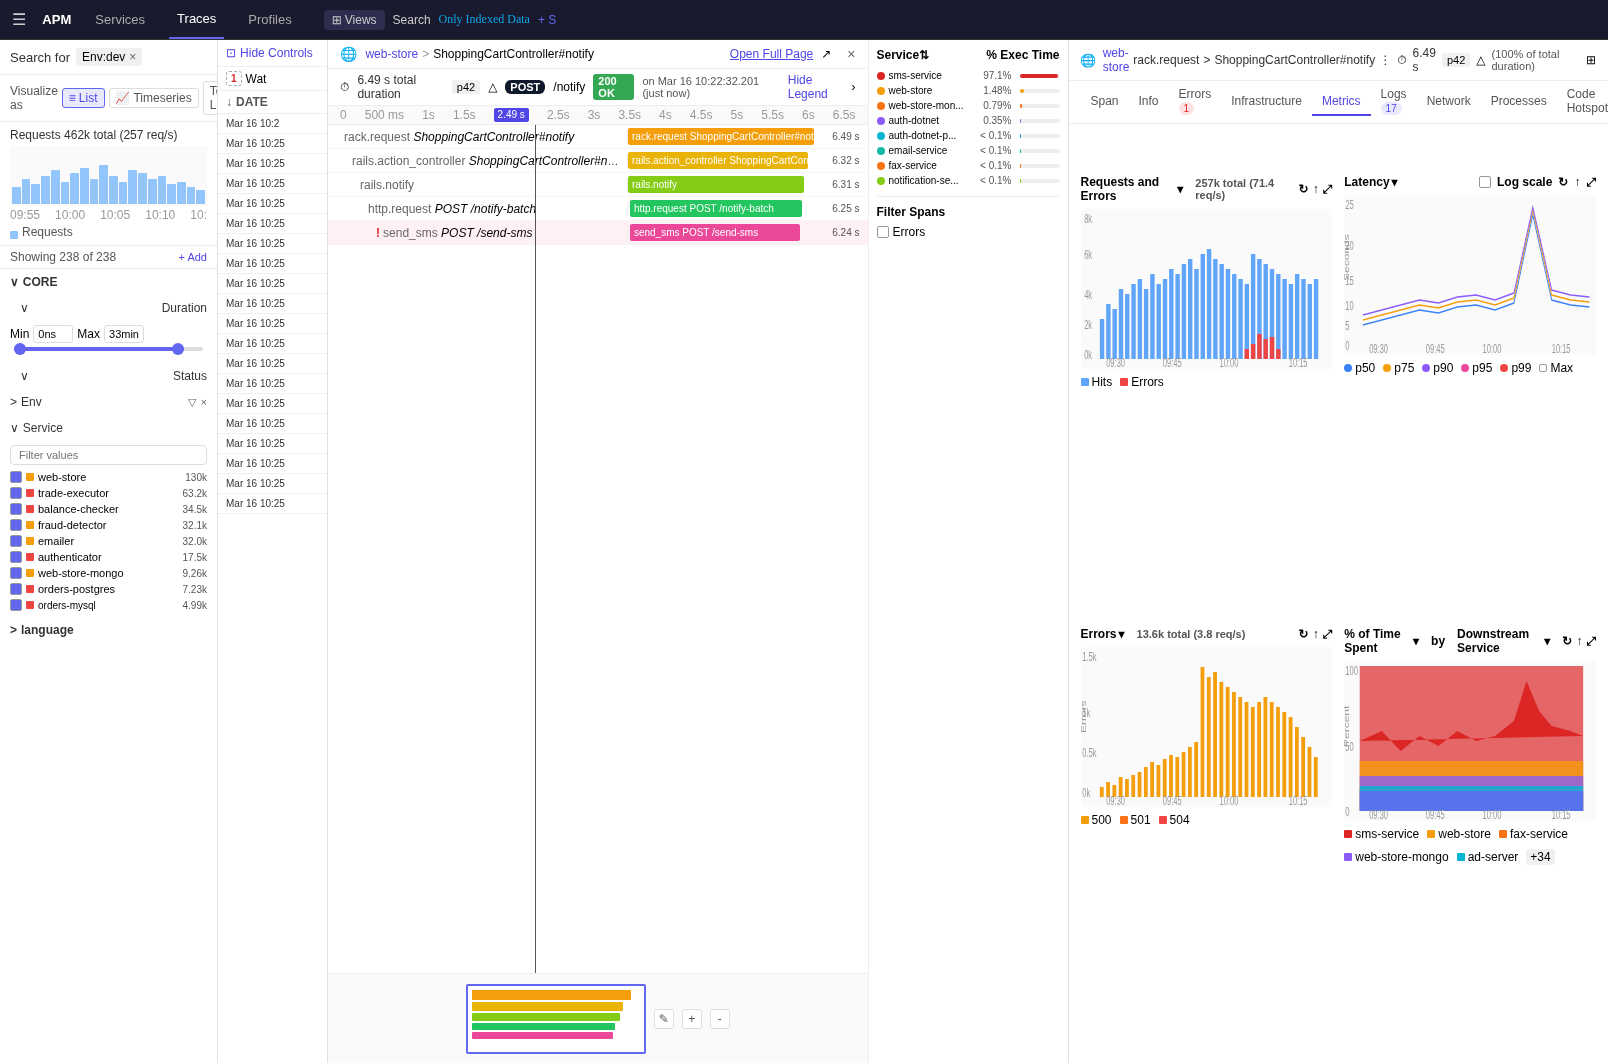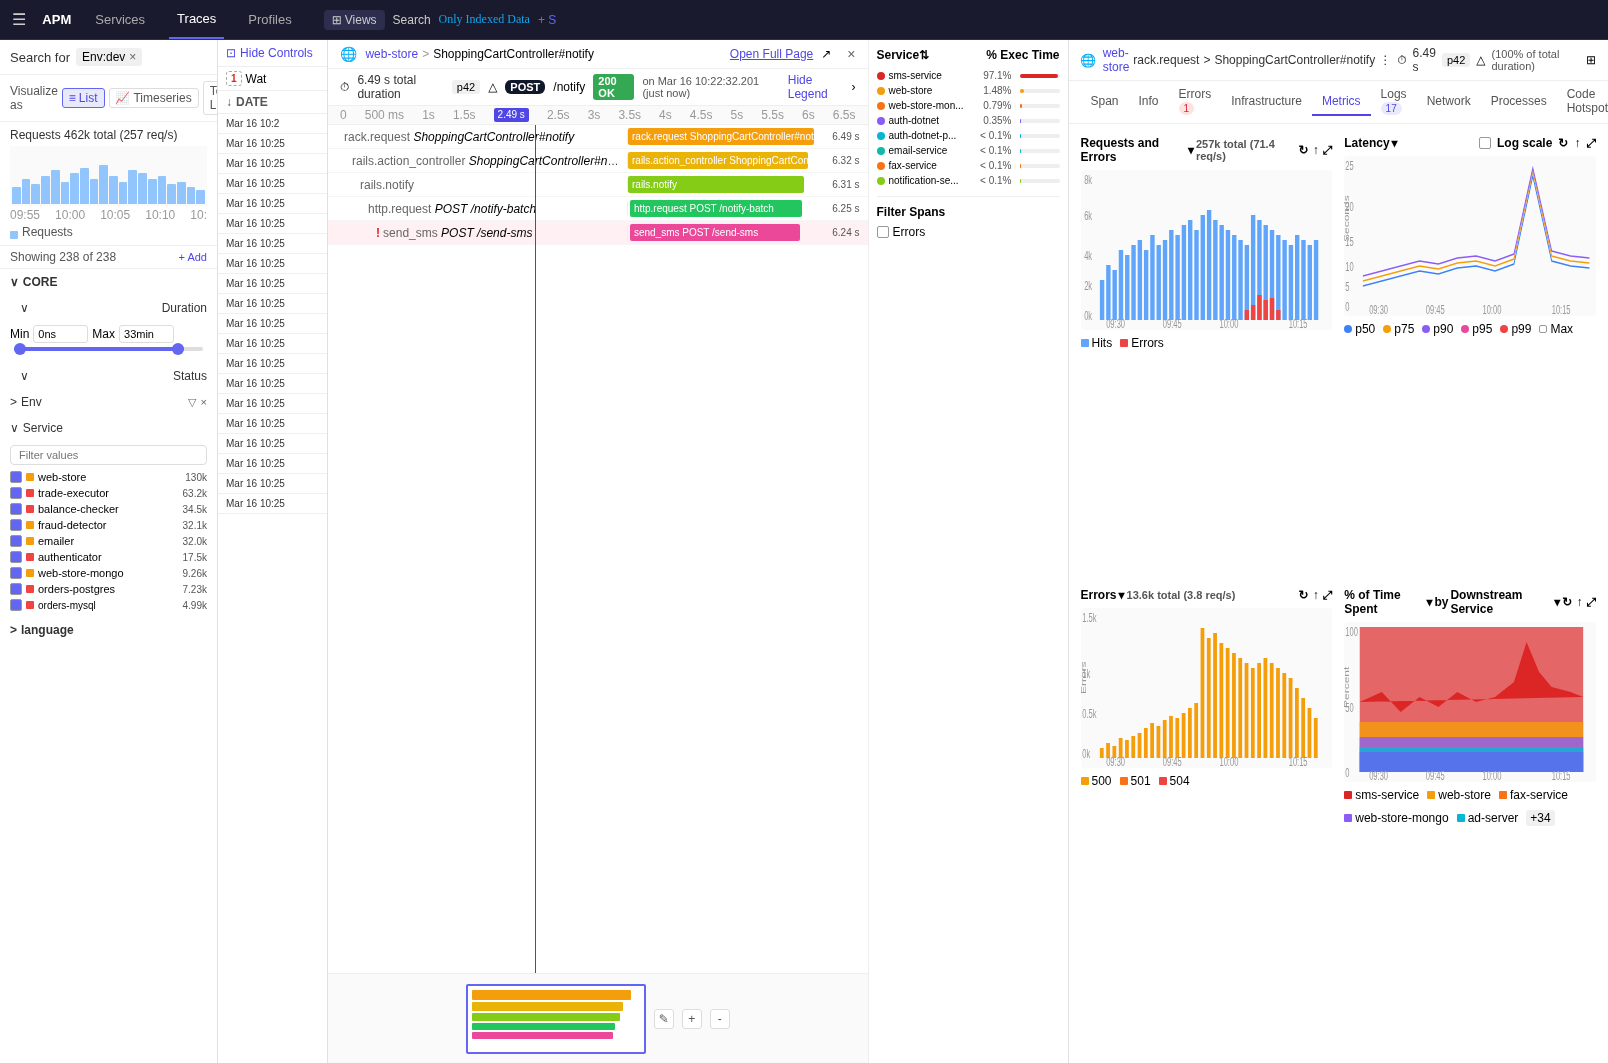--- a/index.html
+++ b/index.html
@@ -27,21 +27,21 @@
     .mini-chart-labels { display: flex; justify-content: space-between; font-size: 9px; color: #999; margin-top: 2px; }
     .search-facets-section { padding: 8px 10px; }
     .search-facets-input { width: 100%; padding: 4px 8px; border: 1px solid #ddd; border-radius: 4px; font-size: 12px; }
     .showing-row { display: flex; align-items: center; justify-content: space-between; padding: 4px 10px; font-size: 11px; color: #555; }
     .add-btn { color: #4f46e5; font-size: 11px; cursor: pointer; }
     .facet-section { border-top: 1px solid #eee; }
     .facet-header { display: flex; align-items: center; padding: 6px 10px; cursor: pointer; font-size: 12px; font-weight: 600; color: #333; justify-content: space-between; }
     .facet-label { display: flex; align-items: center; gap: 4px; }
     .duration-section { padding: 4px 10px 8px; }
     .duration-row { display: flex; align-items: center; gap: 4px; margin-bottom: 4px; font-size: 11px; }
-    .dur-input { width: 55px; border: 1px solid #ddd; border-radius: 3px; padding: 2px 4px; font-size: 11px; }
+    .dur-input { width: 40px; border: 1px solid #ddd; border-radius: 3px; padding: 2px 4px; font-size: 11px; }
     .slider-track { width: 100%; height: 4px; background: #ddd; border-radius: 2px; position: relative; margin: 4px 0; }
     .slider-fill { position: absolute; left: 0; right: 10%; height: 100%; background: #6366f1; border-radius: 2px; }
     .slider-thumb { position: absolute; width: 12px; height: 12px; background: #6366f1; border-radius: 50%; top: -4px; }
     .slider-thumb.left { left: 0; }
     .slider-thumb.right { right: 10%; }
     .status-section { padding: 4px 10px 8px; }
     .status-item { display: flex; align-items: center; gap: 4px; padding: 2px 0; font-size: 12px; }
     .status-item .count { margin-left: auto; color: #555; font-size: 11px; }
     .checkbox { width: 12px; height: 12px; border: 1px solid #999; border-radius: 2px; background: #6366f1; display: inline-block; }
     .status-dot { width: 8px; height: 8px; border-radius: 50%; display: inline-block; }
@@ -100,21 +100,21 @@
     .span-header { display: flex; align-items: center; padding: 6px 12px; border-bottom: 1px solid #eee; gap: 6px; }
     .span-breadcrumb { display: flex; align-items: center; gap: 4px; font-size: 12px; color: #333; flex: 1; }
     .span-duration { font-size: 12px; color: #333; }
     .span-tabs { display: flex; align-items: center; padding: 0 12px; border-bottom: 1px solid #eee; }
     .span-tab { padding: 6px 10px; font-size: 12px; cursor: pointer; color: #555; border-bottom: 2px solid transparent; }
     .span-tab.active { color: #4f46e5; border-bottom-color: #4f46e5; }
     .span-tab .badge { background: #e8eafc; color: #4f46e5; border-radius: 10px; padding: 1px 5px; font-size: 10px; }
     .span-tab .err-badge { background: #fee2e2; color: #dc2626; border-radius: 10px; padding: 1px 5px; font-size: 10px; }
     .metrics-content { flex: 1; overflow-y: auto; padding: 12px; display: grid; grid-template-columns: 1fr 1fr; gap: 12px; }
     .metric-card { display: flex; flex-direction: column; gap: 6px; }
-    .metric-card-header { display: flex; align-items: center; gap: 2px; font-size: 12px; font-weight: 600; }
+    .metric-card-header { display: flex; align-items: center; gap: 12px; font-size: 12px; font-weight: 600; margin-top: 39px; }
     .metric-dropdown { display: flex; align-items: center; gap: 2px; cursor: pointer; }
     .metric-sub { font-size: 11px; color: #555; }
     .metric-chart { height: 160px; background: #fafafa; border-radius: 4px; position: relative; overflow: hidden; }
     .chart-svg { width: 100%; height: 100%; }
     .chart-legend { display: flex; align-items: center; gap: 8px; flex-wrap: wrap; font-size: 10px; }
     .legend-item { display: flex; align-items: center; gap: 3px; }
     .legend-dot { width: 8px; height: 8px; border-radius: 50%; display: inline-block; }
     .legend-sq { width: 8px; height: 8px; border-radius: 1px; display: inline-block; }
 
     

